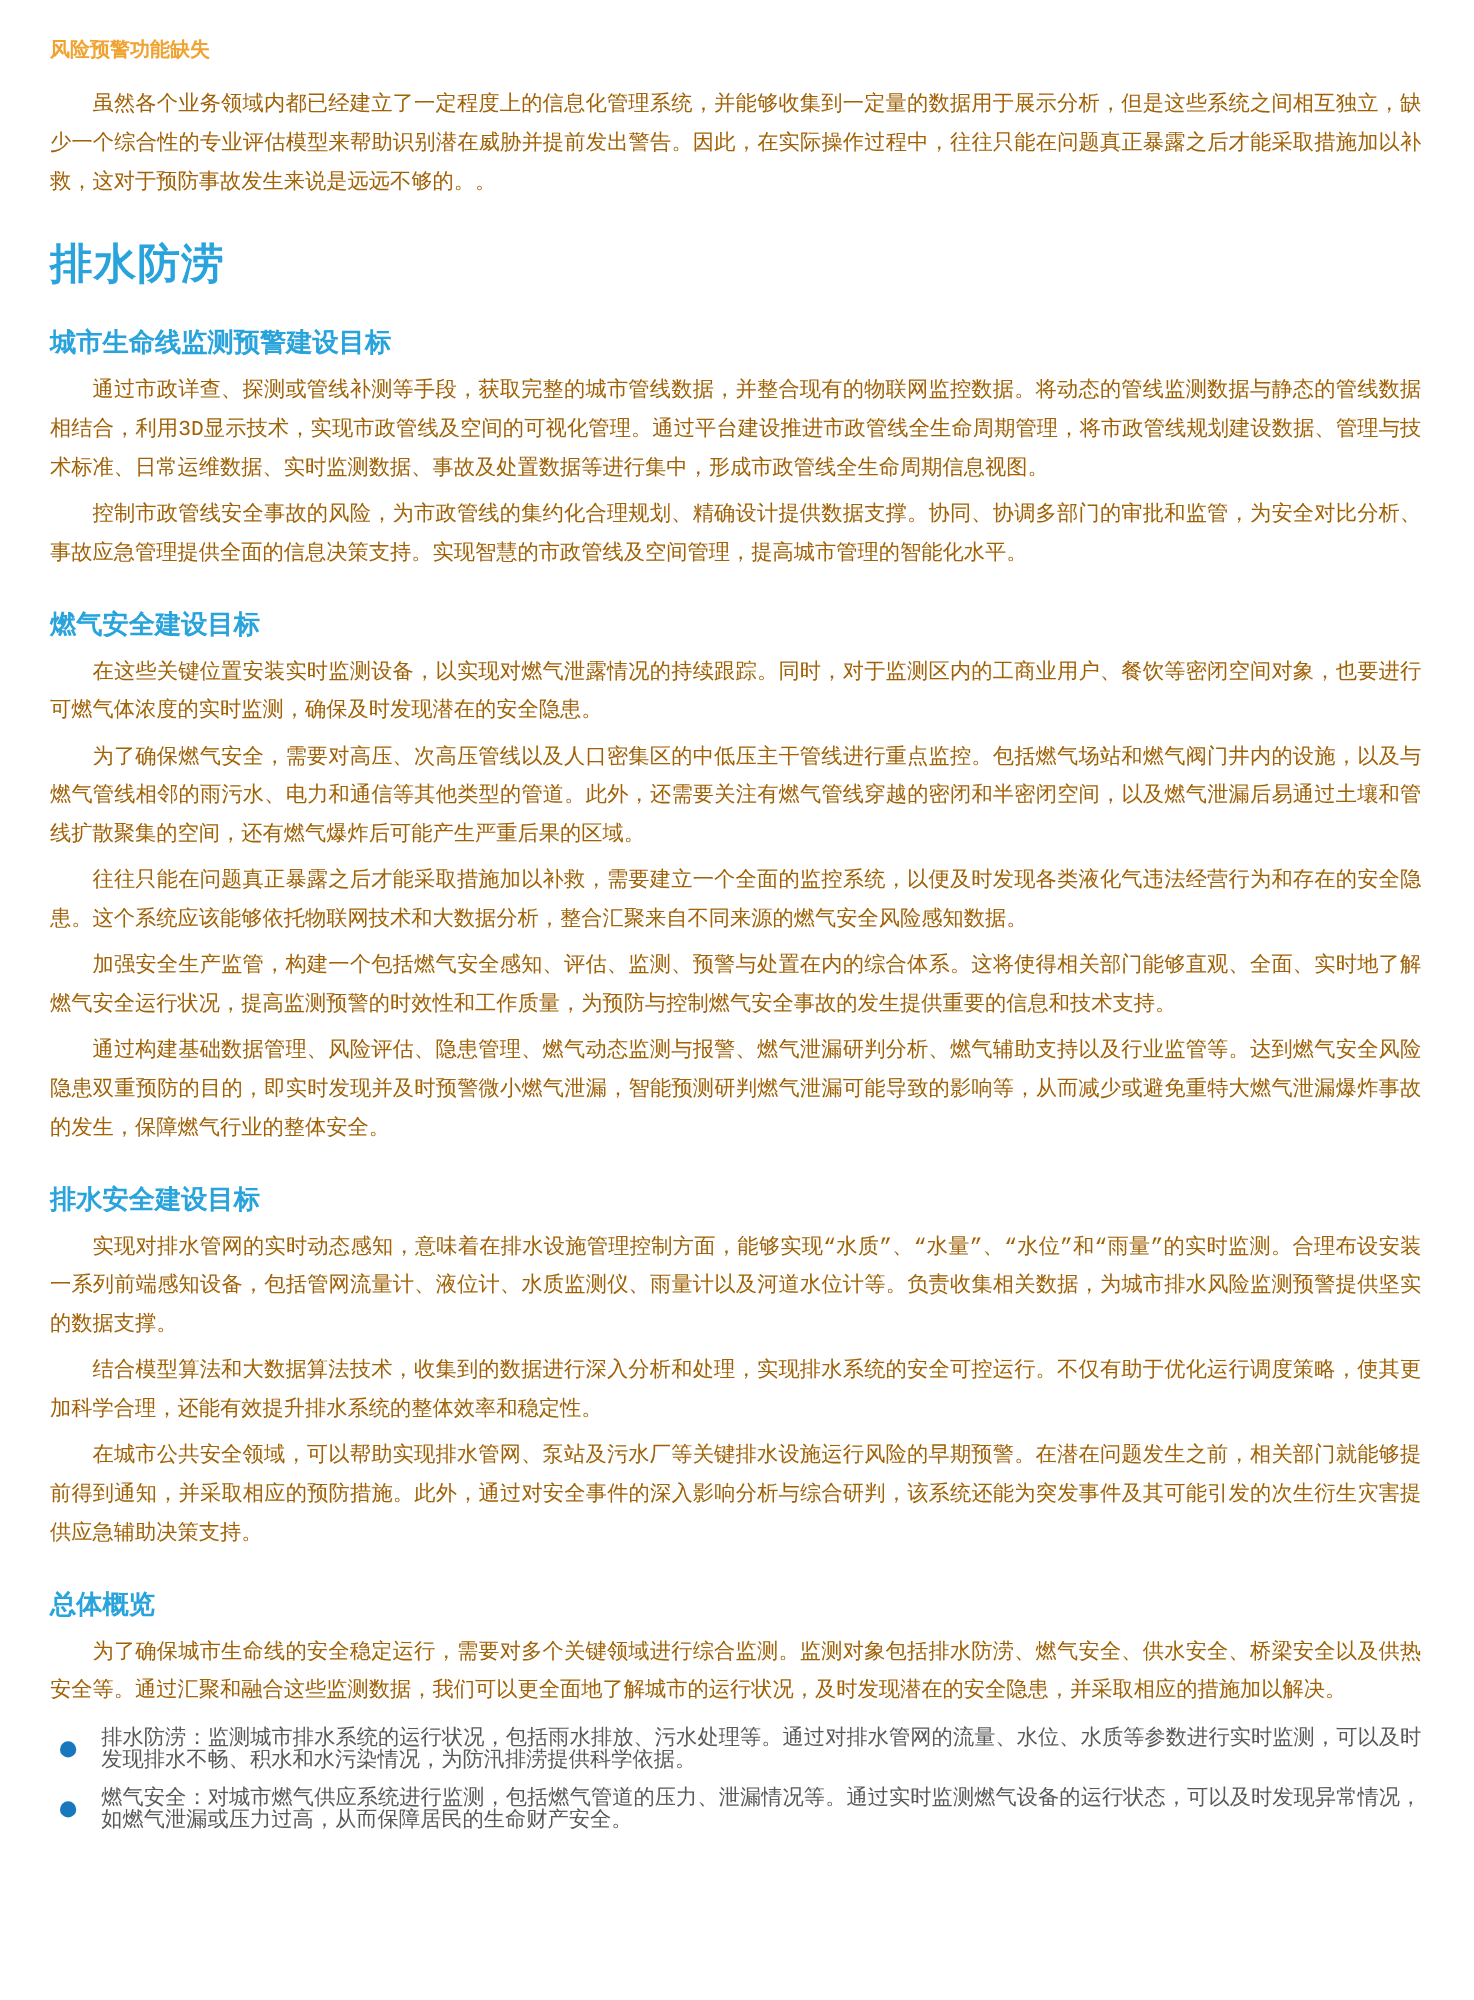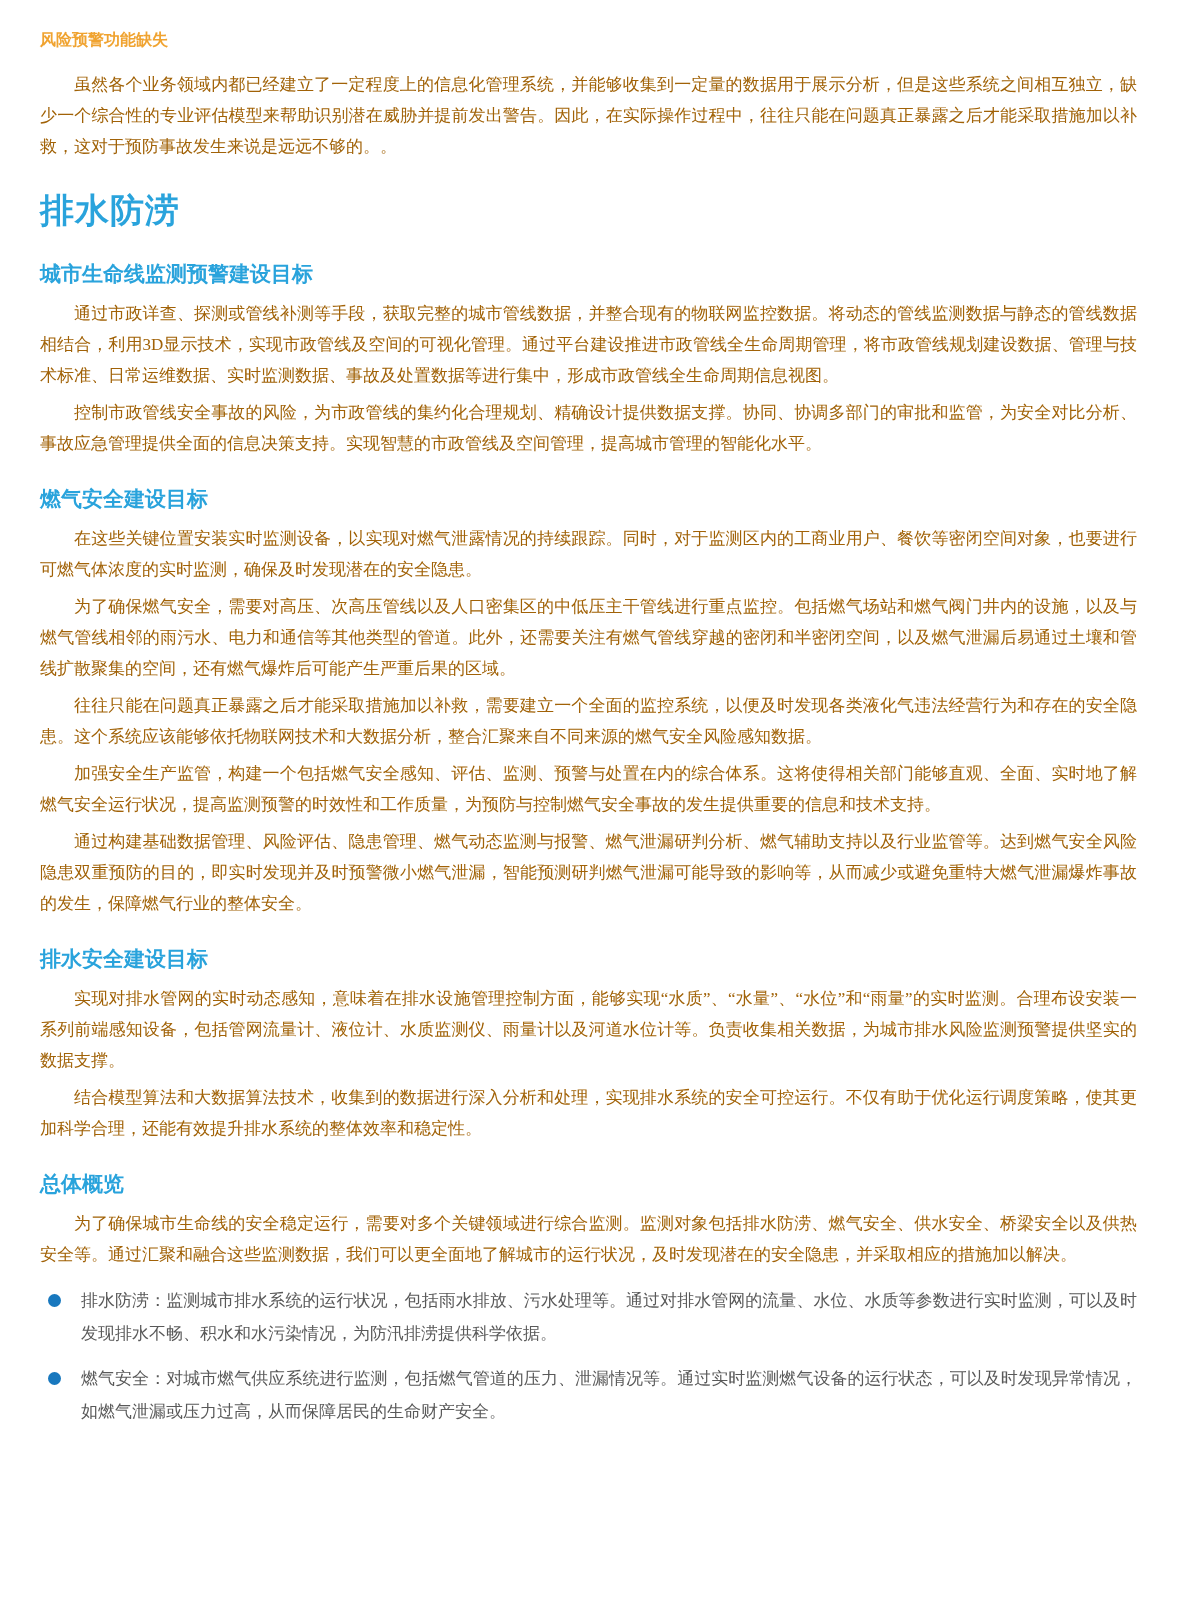--- a/index.html
+++ b/index.html
@@ -7,21 +7,21 @@
     padding: 0;
     background: #ffffff;
   }
   .page {
     width: 1179px;
     height: 1600px;
     margin: 0 auto;
     background: #ffffff;
     box-sizing: border-box;
     padding: 30px 42px 20px 40px;
-    font-family: Liberation Serif, serif;
+    font-family: Liberation Mono, monospace;
     color: #595959;
     overflow: hidden;
   }
   .orange-heading {
     color: #f0a330;
     font-size: 16px;
     font-weight: bold;
     margin: 0 0 18px 0;
   }
   .main-heading {
@@ -58,21 +58,21 @@
   .bullet-dot {
     flex: 0 0 auto;
     width: 13px;
     height: 13px;
     border-radius: 50%;
     background: #1878be;
     margin: 10px 20px 0 8px;
   }
   .bullet-text {
     font-size: 17px;
-    line-height: 33px;
+    line-height: 18px;
     text-align: justify;
     color: #595959;
     flex: 1 1 auto;
   }
 </style>
 </head>
 <body>
 
 <div class="page">
 
@@ -99,20 +99,21 @@
   <p class="body-p">加强安全生产监管，构建一个包括燃气安全感知、评估、监测、预警与处置在内的综合体系。这将使得相关部门能够直观、全面、实时地了解燃气安全运行状况，提高监测预警的时效性和工作质量，为预防与控制燃气安全事故的发生提供重要的信息和技术支持。</p>
 
   <p class="body-p">通过构建基础数据管理、风险评估、隐患管理、燃气动态监测与报警、燃气泄漏研判分析、燃气辅助支持以及行业监管等。达到燃气安全风险隐患双重预防的目的，即实时发现并及时预警微小燃气泄漏，智能预测研判燃气泄漏可能导致的影响等，从而减少或避免重特大燃气泄漏爆炸事故的发生，保障燃气行业的整体安全。</p>
 
   <h2 class="sub-heading">排水安全建设目标</h2>
 
   <p class="body-p">实现对排水管网的实时动态感知，意味着在排水设施管理控制方面，能够实现“水质”、“水量”、“水位”和“雨量”的实时监测。合理布设安装一系列前端感知设备，包括管网流量计、液位计、水质监测仪、雨量计以及河道水位计等。负责收集相关数据，为城市排水风险监测预警提供坚实的数据支撑。</p>
 
   <p class="body-p">结合模型算法和大数据算法技术，收集到的数据进行深入分析和处理，实现排水系统的安全可控运行。不仅有助于优化运行调度策略，使其更加科学合理，还能有效提升排水系统的整体效率和稳定性。</p>
 
+  <p class="body-p">在城市公共安全领域，可以帮助实现排水管网、泵站及污水厂等关键排水设施运行风险的早期预警。在潜在问题发生之前，相关部门就能够提前得到通知，并采取相应的预防措施。此外，通过对安全事件的深入影响分析与综合研判，该系统还能为突发事件及其可能引发的次生衍生灾害提供应急辅助决策支持。</p>
 
   <h2 class="sub-heading">总体概览</h2>
 
   <p class="body-p">为了确保城市生命线的安全稳定运行，需要对多个关键领域进行综合监测。监测对象包括排水防涝、燃气安全、供水安全、桥梁安全以及供热安全等。通过汇聚和融合这些监测数据，我们可以更全面地了解城市的运行状况，及时发现潜在的安全隐患，并采取相应的措施加以解决。</p>
 
   <ul class="bullet-list">
     <li class="bullet-item">
       <span class="bullet-dot"></span>
       <span class="bullet-text">排水防涝：监测城市排水系统的运行状况，包括雨水排放、污水处理等。通过对排水管网的流量、水位、水质等参数进行实时监测，可以及时发现排水不畅、积水和水污染情况，为防汛排涝提供科学依据。</span>
     </li>

